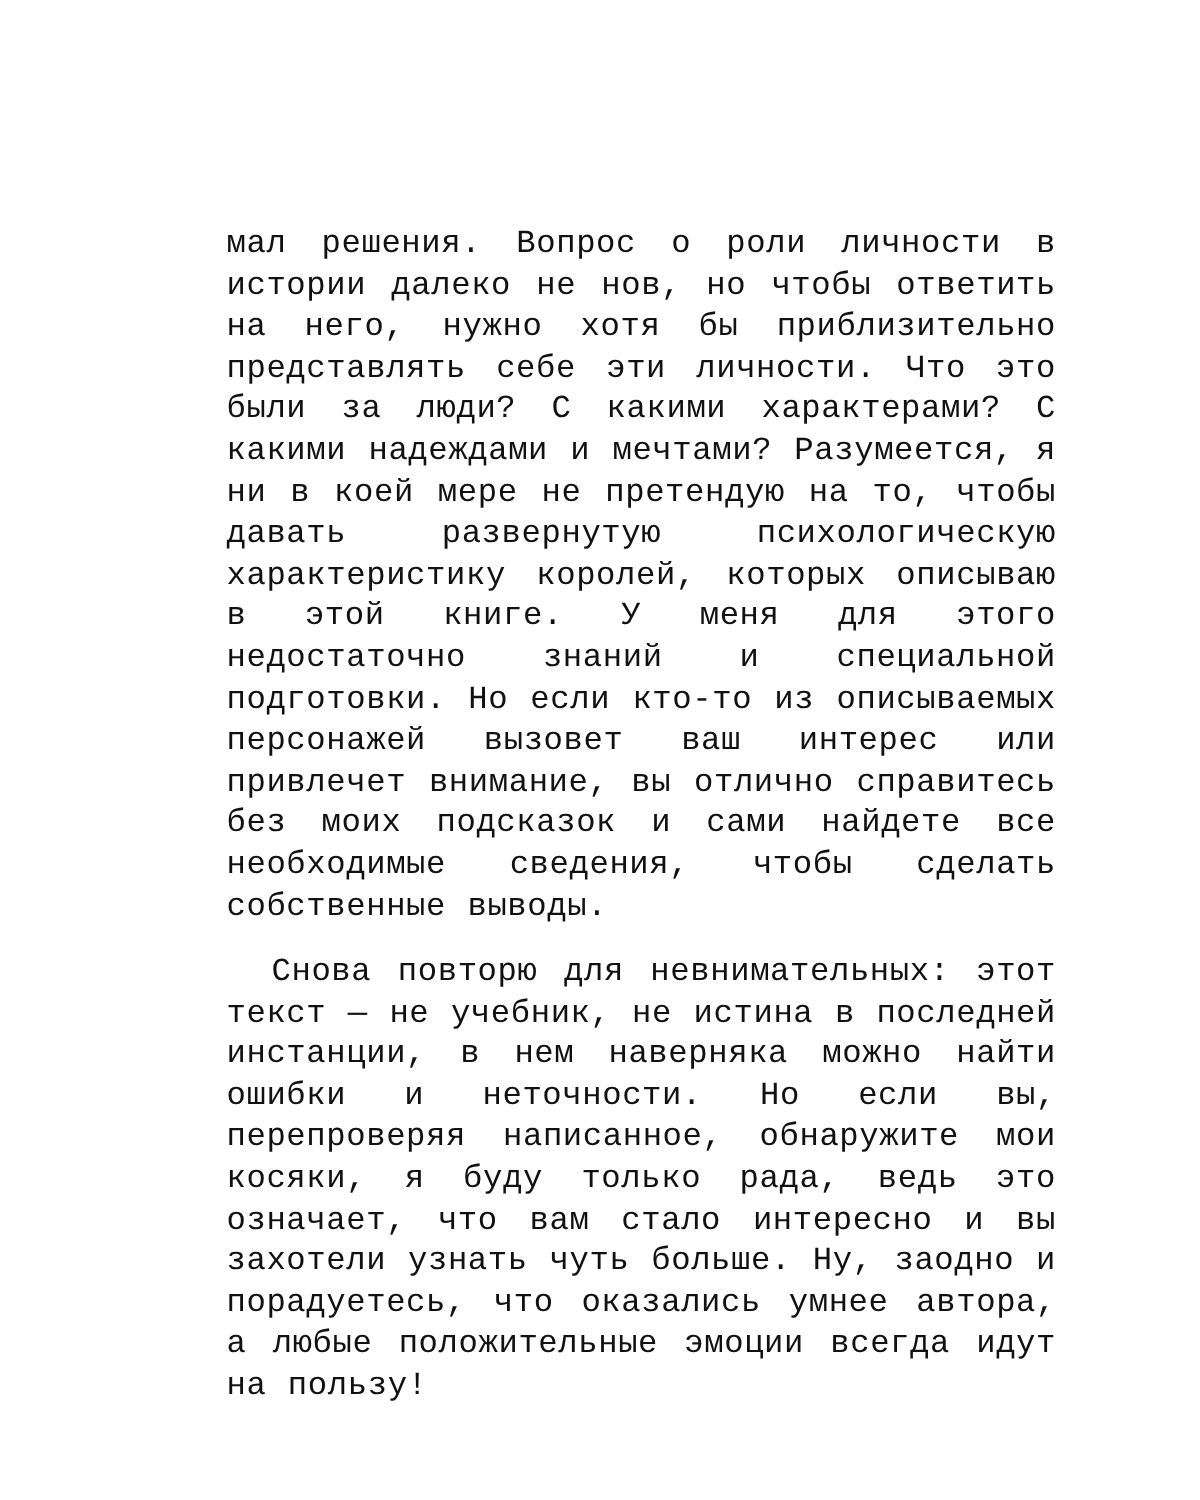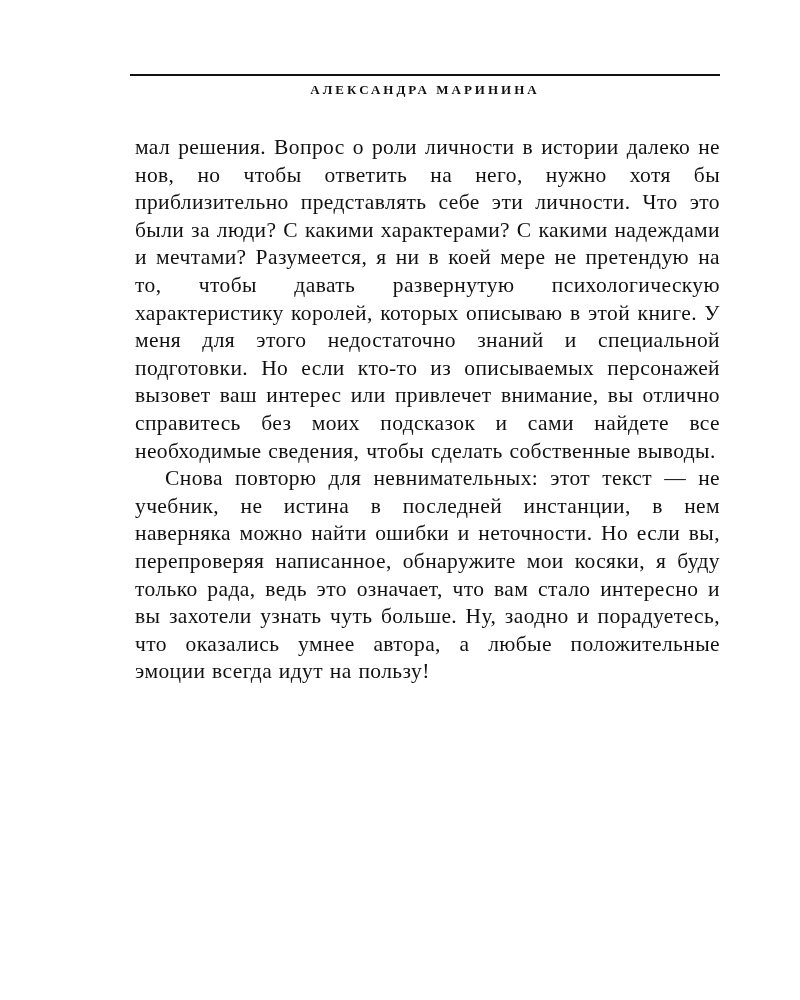--- a/index.html
+++ b/index.html
@@ -47,35 +47,32 @@
     font-size: 21.5px;
     line-height: 27.6px;
     text-align: justify;
     letter-spacing: 0.4px;
     word-spacing: 1px;
     color: #111111;
     hyphens: auto;
     -webkit-hyphens: auto;
   }
   .para {
-    margin: 0;
+    margin: 16px;
     text-indent: 30px;
+    font-family: Liberation Mono, monospace;
   }
   .para.no-indent {
     text-indent: 0;
   }
 </style>
 </head>
 <body>
 
 <div class="page">
 
-  <div class="running-head">
-    <div class="rule"></div>
-    <div class="author">АЛЕКСАНДРА МАРИНИНА</div>
-  </div>
 
   <div class="content" lang="ru">
     <p class="para no-indent">мал решения. Вопрос о роли личности в истории далеко не нов, но чтобы ответить на него, нужно хотя бы приблизительно представлять себе эти личности. Что это были за люди? С какими характерами? С какими надеждами и мечтами? Разумеется, я ни в коей мере не претендую на то, чтобы давать развернутую психологическую характеристику королей, которых описываю в этой книге. У меня для этого недостаточно знаний и специальной подготовки. Но если кто-то из описываемых персонажей вызовет ваш интерес или привлечет внимание, вы отлично справитесь без моих подсказок и сами найдете все необходимые сведения, чтобы сделать собственные выводы.</p>
     <p class="para">Снова повторю для невнимательных: этот текст — не учебник, не истина в последней инстанции, в нем наверняка можно найти ошибки и неточности. Но если вы, перепроверяя написанное, обнаружите мои косяки, я буду только рада, ведь это означает, что вам стало интересно и вы захотели узнать чуть больше. Ну, заодно и порадуетесь, что оказались умнее автора, а любые положительные эмоции всегда идут на пользу!</p>
   </div>
 
 </div>
 
 </body></html>

